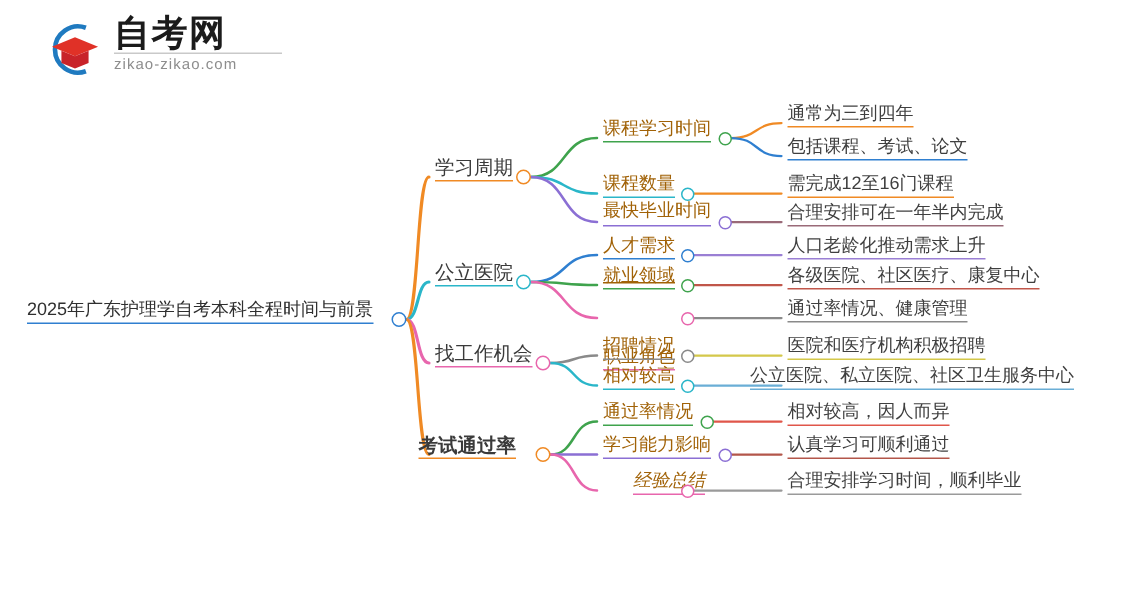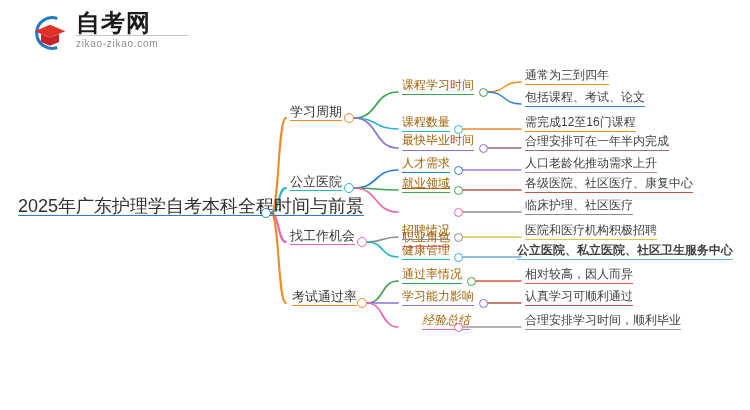--- a/index.html
+++ b/index.html
@@ -20,21 +20,21 @@
   .logo-en{font-size:10px;color:#8d8d8d;letter-spacing:.7px;line-height:14px;margin-top:1px;}
 
   .node{
     position:absolute;
     font-size:12.5px;
     color:#3a3a3a;
     white-space:nowrap;
     line-height:15px;
     padding-bottom:1px;
   }
-  .node.root{font-size:18px;color:#2f2f2f;}
+  .node.root{font-size:12px;color:#2f2f2f;}
   .node.lvl1{font-size:13px;color:#3a3a3a;}
   .node.lvl2{font-size:12px;color:#a16207;}
   .node.lvl3{font-size:12px;color:#3f3f3f;}
   .dot{position:absolute;border-radius:50%;background:#ffffff;box-sizing:border-box;}
 </style>
 </head>
 <body>
 
 <div id="stage">
 
@@ -101,30 +101,30 @@
       <div class="node lvl1" style="left: 290px; top: 174px; border-bottom: 1.4px solid rgb(42, 182, 201);">公立医院</div>
       <div class="dot" style="left: 344px; top: 183px; width: 10px; height: 10px; border: 1.6px solid rgb(42, 182, 201);"></div>
       <div class="node lvl2" style="left: 402px; top: 156px; border-bottom: 1.4px solid rgb(47, 127, 208); text-align: right;">人才需求</div>
       <div class="dot" style="left: 453.5px; top: 165.5px; width: 9px; height: 9px; border: 1.6px solid rgb(47, 127, 208);"></div>
       <div class="node lvl3" style="left: 525px; top: 156px; border-bottom: 1.4px solid rgb(154, 127, 212);">人口老龄化推动需求上升</div>
       <div class="node lvl2" style="left: 402px; top: 176px; border-bottom: 1.4px solid rgb(63, 163, 77); text-decoration: underline;">就业领域</div>
       <div class="dot" style="left: 453.5px; top: 185.5px; width: 9px; height: 9px; border: 1.6px solid rgb(63, 163, 77);"></div>
       <div class="node lvl3" style="left: 525px; top: 176px; border-bottom: 1.4px solid rgb(192, 86, 74);">各级医院、社区医疗、康复中心</div>
       <div class="node lvl2" style="left: 402px; top: 198px; border-bottom: 1.4px solid rgb(232, 102, 173); margin-top: 32px;">职业角色</div>
       <div class="dot" style="left: 453.5px; top: 207.5px; width: 9px; height: 9px; border: 1.6px solid rgb(232, 102, 173);"></div>
-      <div class="node lvl3" style="left: 525px; top: 198px; border-bottom: 1.4px solid rgb(138, 138, 138);">临床护理、社区医疗</div>
+      <div class="node lvl3" style="left: 525px; top: 198px; border-bottom: 1.4px solid rgb(138, 138, 138);">通过率情况、健康管理</div>
       <div class="node lvl1" style="left: 290px; top: 228px; border-bottom: 1.4px solid rgb(232, 102, 173);">找工作机会</div>
       <div class="dot" style="left: 357px; top: 237px; width: 10px; height: 10px; border: 1.6px solid rgb(232, 102, 173);"></div>
       <div class="node lvl2" style="left: 402px; top: 223px; border-bottom: 1.4px solid rgb(138, 138, 138);">招聘情况</div>
       <div class="dot" style="left: 453.5px; top: 232.5px; width: 9px; height: 9px; border: 1.6px solid rgb(138, 138, 138);"></div>
       <div class="node lvl3" style="left: 525px; top: 223px; border-bottom: 1.4px solid rgb(212, 200, 74);">医院和医疗机构积极招聘</div>
-      <div class="node lvl2" style="left: 402px; top: 243px; border-bottom: 1.4px solid rgb(42, 182, 201);">健康管理</div>
+      <div class="node lvl2" style="left: 402px; top: 243px; border-bottom: 1.4px solid rgb(42, 182, 201);">相对较高</div>
       <div class="dot" style="left: 453.5px; top: 252.5px; width: 9px; height: 9px; border: 1.6px solid rgb(42, 182, 201);"></div>
-      <div class="node lvl3" style="left: 517px; top: 243px; border-bottom: 1.4px solid rgb(106, 174, 214); font-weight: bold;">公立医院、私立医院、社区卫生服务中心</div>
-      <div class="node lvl1" style="left: 292px; top: 289px; border-bottom: 1.4px solid rgb(240, 138, 36);">考试通过率</div>
+      <div class="node lvl3" style="left: 500px; top: 243px; border-bottom: 1.4px solid rgb(106, 174, 214);">公立医院、私立医院、社区卫生服务中心</div>
+      <div class="node lvl1" style="left: 279px; top: 289px; border-bottom: 1.4px solid rgb(240, 138, 36); font-weight: bold;">考试通过率</div>
       <div class="dot" style="left: 357px; top: 298px; width: 10px; height: 10px; border: 1.6px solid rgb(240, 138, 36);"></div>
       <div class="node lvl2" style="left: 402px; top: 267px; border-bottom: 1.4px solid rgb(63, 163, 77);">通过率情况</div>
       <div class="dot" style="left: 466.5px; top: 276.5px; width: 9px; height: 9px; border: 1.6px solid rgb(63, 163, 77);"></div>
       <div class="node lvl3" style="left: 525px; top: 267px; border-bottom: 1.4px solid rgb(224, 86, 74);">相对较高，因人而异</div>
       <div class="node lvl2" style="left: 402px; top: 289px; border-bottom: 1.4px solid rgb(139, 111, 212);">学习能力影响</div>
       <div class="dot" style="left: 478.5px; top: 298.5px; width: 9px; height: 9px; border: 1.6px solid rgb(139, 111, 212);"></div>
       <div class="node lvl3" style="left: 525px; top: 289px; border-bottom: 1.4px solid rgb(179, 86, 74);">认真学习可顺利通过</div>
       <div class="node lvl2" style="left: 422px; top: 313px; border-bottom: 1.4px solid rgb(232, 102, 173); font-style: italic;">经验总结</div>
       <div class="dot" style="left: 453.5px; top: 322.5px; width: 9px; height: 9px; border: 1.6px solid rgb(232, 102, 173);"></div>
       <div class="node lvl3" style="left: 525px; top: 313px; border-bottom: 1.4px solid rgb(154, 154, 154);">合理安排学习时间，顺利毕业</div>

